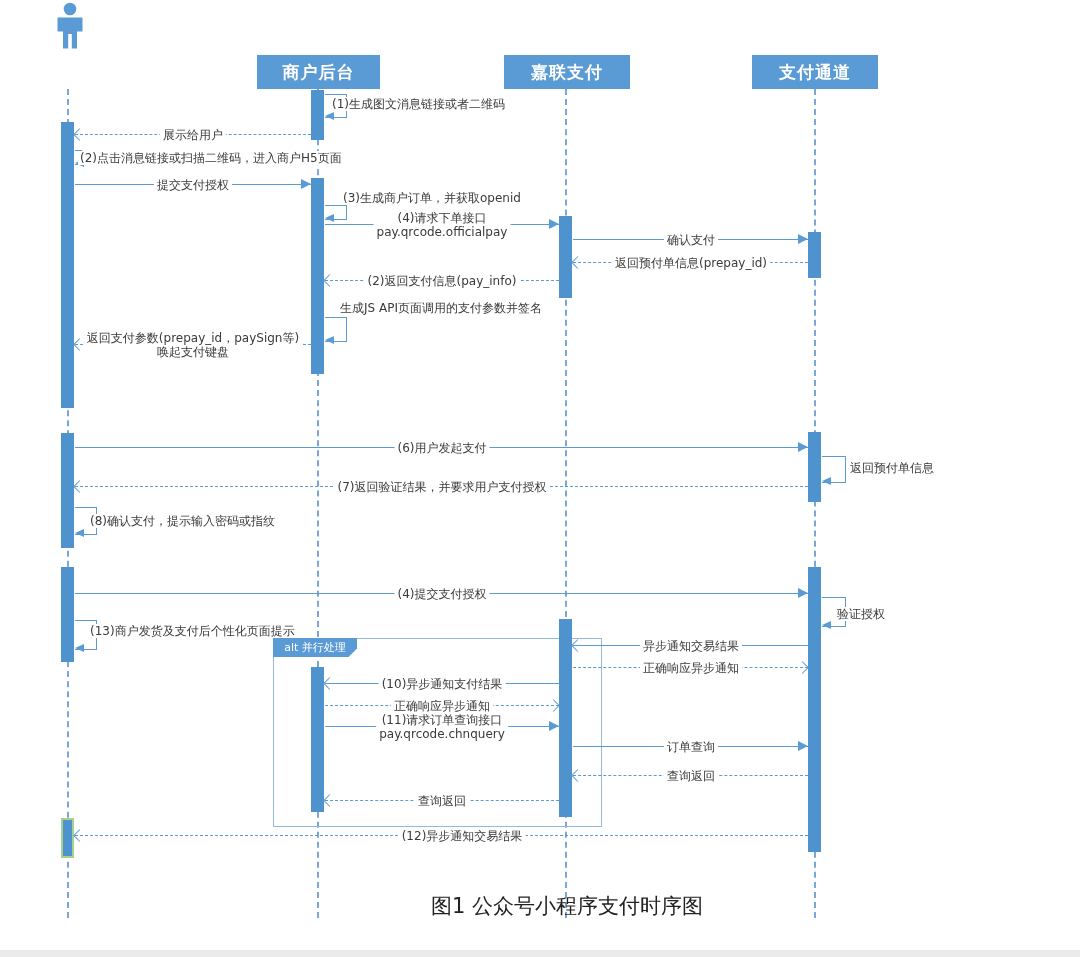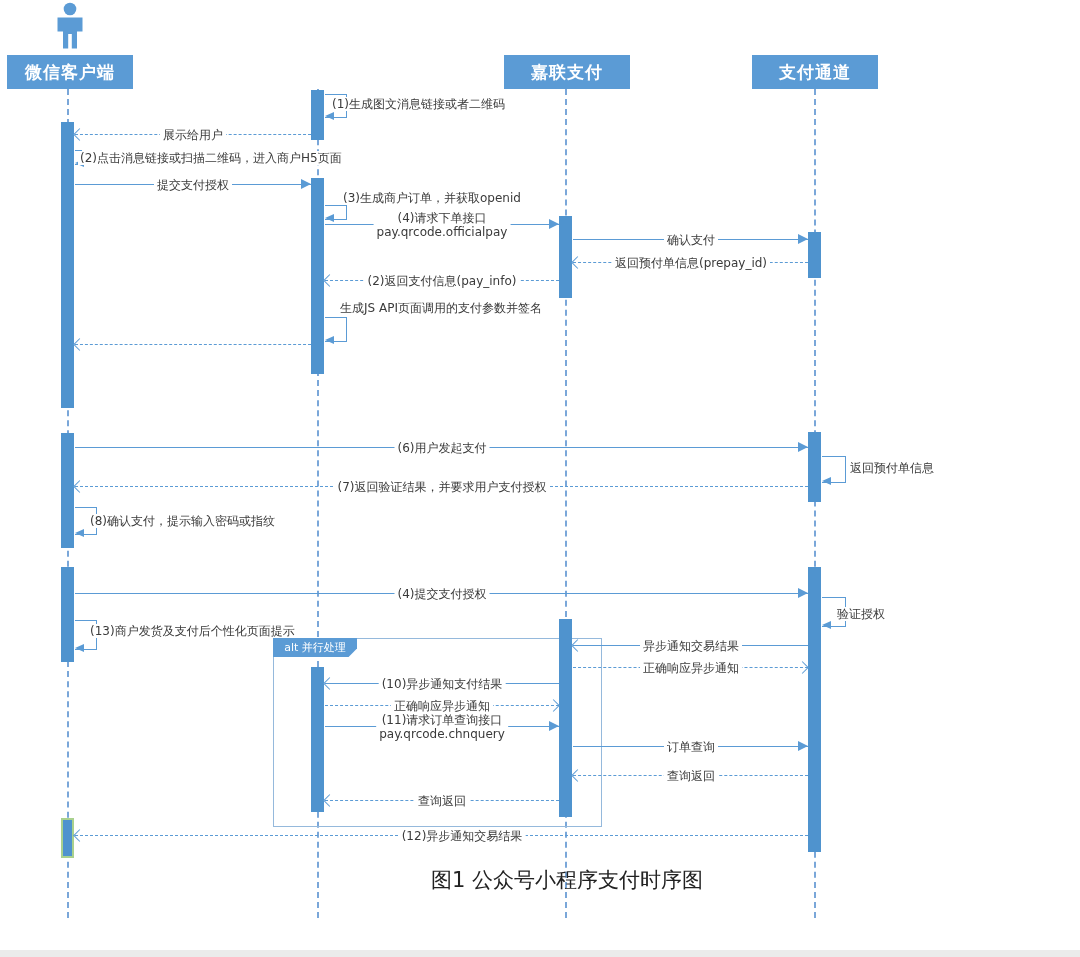--- a/index.html
+++ b/index.html
@@ -1,20 +1,20 @@
 <!DOCTYPE html>
 <html><head>
 <meta charset="utf-8">
 <style>
   html,body{margin:0;padding:0;background:#fff;}
   .stage{position:relative;width:1080px;height:957px;background:#ffffff;overflow:hidden;
          font-family:"DejaVu Sans",sans-serif;}
   .actor{position:absolute;left:50px;top:2px;width:40px;height:47px;z-index:6;}
   .actor svg{display:block;}
-  .caption{position:absolute;left:567px;top:866px;transform:translateX(-50%);
+  .caption{position:absolute;left:567px;top:892px;transform:translateX(-50%);
            font-size:21px;color:#222;white-space:nowrap;z-index:5;
            font-family:"DejaVu Sans",sans-serif;}
   .bottom-strip{position:absolute;left:0;bottom:0;width:100%;height:7px;background:#ebebeb;z-index:0;}
 </style>
 </head>
 <body>
 
 <div class="stage">
   <div class="actor">
     <svg width="40" height="47" viewBox="0 0 40 47" xmlns="http://www.w3.org/2000/svg">
@@ -72,20 +72,24 @@
     <div style="position: absolute; left: 573px; top: 258px; width: 8px; height: 8px; border-left: 1.6px solid rgb(91, 155, 213); border-bottom: 1.6px solid rgb(91, 155, 213); transform: rotate(45deg); z-index: 4;"></div>
     <div style="position: absolute; left: 691px; top: 263px; transform: translate(-50%, -50%); background: rgb(255, 255, 255); padding: 0px 3px; font: 12px / 14px &quot;DejaVu Sans&quot;, sans-serif; color: rgb(58, 58, 58); white-space: nowrap; text-align: center; z-index: 5;">返回预付单信息(prepay_id)</div>
     <div style="position: absolute; left: 325px; top: 280px; width: 234px; height: 0px; border-top: 1.5px dashed rgb(91, 155, 213); z-index: 4;"></div>
     <div style="position: absolute; left: 325px; top: 276px; width: 8px; height: 8px; border-left: 1.6px solid rgb(91, 155, 213); border-bottom: 1.6px solid rgb(91, 155, 213); transform: rotate(45deg); z-index: 4;"></div>
     <div style="position: absolute; left: 442px; top: 281px; transform: translate(-50%, -50%); background: rgb(255, 255, 255); padding: 0px 3px; font: 12px / 14px &quot;DejaVu Sans&quot;, sans-serif; color: rgb(58, 58, 58); white-space: nowrap; text-align: center; z-index: 5;">(2)返回支付信息(pay_info)</div>
     <div style="position: absolute; left: 325px; top: 317px; width: 21px; height: 23px; border-top: 1.5px solid rgb(91, 155, 213); border-right: 1.5px solid rgb(91, 155, 213); border-bottom: 1.5px solid rgb(91, 155, 213); z-index: 4;"></div>
     <div style="position: absolute; left: 325px; top: 336px; width: 0px; height: 0px; border-top: 4.5px solid transparent; border-bottom: 4.5px solid transparent; border-right: 9px solid rgb(91, 155, 213); z-index: 4;"></div>
     <div style="position: absolute; left: 338px; top: 308px; transform: translateY(-50%); background: rgb(255, 255, 255); padding: 0px 2px; font: 12px / 14px &quot;DejaVu Sans&quot;, sans-serif; color: rgb(58, 58, 58); white-space: nowrap; z-index: 5;">生成JS API页面调用的支付参数并签名</div>
     <div style="position: absolute; left: 75px; top: 344px; width: 236px; height: 0px; border-top: 1.5px dashed rgb(91, 155, 213); z-index: 4;"></div>
     <div style="position: absolute; left: 75px; top: 340px; width: 8px; height: 8px; border-left: 1.6px solid rgb(91, 155, 213); border-bottom: 1.6px solid rgb(91, 155, 213); transform: rotate(45deg); z-index: 4;"></div>
+    <div style="position: absolute; left: 193px; top: 345px; transform: translate(-50%, -50%); background: rgb(255, 255, 255); padding: 0px 3px; font: 12px / 14px &quot;DejaVu Sans&quot;, sans-serif; color: rgb(58, 58, 58); white-space: nowrap; text-align: center; z-index: 5;">
+      <div>返回支付参数(prepay_id，paySign等)</div>
+      <div>唤起支付键盘</div>
+    </div>
     <div style="position: absolute; left: 75px; top: 447px; width: 733px; height: 0px; border-top: 1.5px solid rgb(91, 155, 213); z-index: 4;"></div>
     <div style="position: absolute; left: 798px; top: 442px; width: 0px; height: 0px; border-top: 5px solid transparent; border-bottom: 5px solid transparent; border-left: 10px solid rgb(91, 155, 213); z-index: 4;"></div>
     <div style="position: absolute; left: 442px; top: 448px; transform: translate(-50%, -50%); background: rgb(255, 255, 255); padding: 0px 3px; font: 12px / 14px &quot;DejaVu Sans&quot;, sans-serif; color: rgb(58, 58, 58); white-space: nowrap; text-align: center; z-index: 5;">(6)用户发起支付</div>
     <div style="position: absolute; left: 822px; top: 456px; width: 23px; height: 25px; border-top: 1.5px solid rgb(91, 155, 213); border-right: 1.5px solid rgb(91, 155, 213); border-bottom: 1.5px solid rgb(91, 155, 213); z-index: 4;"></div>
     <div style="position: absolute; left: 822px; top: 477px; width: 0px; height: 0px; border-top: 4.5px solid transparent; border-bottom: 4.5px solid transparent; border-right: 9px solid rgb(91, 155, 213); z-index: 4;"></div>
     <div style="position: absolute; left: 848px; top: 468px; transform: translateY(-50%); background: rgb(255, 255, 255); padding: 0px 2px; font: 12px / 14px &quot;DejaVu Sans&quot;, sans-serif; color: rgb(58, 58, 58); white-space: nowrap; z-index: 5;">返回预付单信息</div>
     <div style="position: absolute; left: 75px; top: 486px; width: 733px; height: 0px; border-top: 1.5px dashed rgb(91, 155, 213); z-index: 4;"></div>
     <div style="position: absolute; left: 75px; top: 482px; width: 8px; height: 8px; border-left: 1.6px solid rgb(91, 155, 213); border-bottom: 1.6px solid rgb(91, 155, 213); transform: rotate(45deg); z-index: 4;"></div>
     <div style="position: absolute; left: 442px; top: 487px; transform: translate(-50%, -50%); background: rgb(255, 255, 255); padding: 0px 3px; font: 12px / 14px &quot;DejaVu Sans&quot;, sans-serif; color: rgb(58, 58, 58); white-space: nowrap; text-align: center; z-index: 5;">(7)返回验证结果，并要求用户支付授权</div>
     <div style="position: absolute; left: 75px; top: 507px; width: 21px; height: 26px; border-top: 1.5px solid rgb(91, 155, 213); border-right: 1.5px solid rgb(91, 155, 213); border-bottom: 1.5px solid rgb(91, 155, 213); z-index: 4;"></div>
@@ -123,16 +127,16 @@
     <div style="position: absolute; left: 691px; top: 747px; transform: translate(-50%, -50%); background: rgb(255, 255, 255); padding: 0px 3px; font: 12px / 14px &quot;DejaVu Sans&quot;, sans-serif; color: rgb(58, 58, 58); white-space: nowrap; text-align: center; z-index: 5;">订单查询</div>
     <div style="position: absolute; left: 573px; top: 775px; width: 235px; height: 0px; border-top: 1.5px dashed rgb(91, 155, 213); z-index: 4;"></div>
     <div style="position: absolute; left: 573px; top: 771px; width: 8px; height: 8px; border-left: 1.6px solid rgb(91, 155, 213); border-bottom: 1.6px solid rgb(91, 155, 213); transform: rotate(45deg); z-index: 4;"></div>
     <div style="position: absolute; left: 691px; top: 776px; transform: translate(-50%, -50%); background: rgb(255, 255, 255); padding: 0px 3px; font: 12px / 14px &quot;DejaVu Sans&quot;, sans-serif; color: rgb(58, 58, 58); white-space: nowrap; text-align: center; z-index: 5;">查询返回</div>
     <div style="position: absolute; left: 325px; top: 800px; width: 234px; height: 0px; border-top: 1.5px dashed rgb(91, 155, 213); z-index: 4;"></div>
     <div style="position: absolute; left: 325px; top: 796px; width: 8px; height: 8px; border-left: 1.6px solid rgb(91, 155, 213); border-bottom: 1.6px solid rgb(91, 155, 213); transform: rotate(45deg); z-index: 4;"></div>
     <div style="position: absolute; left: 442px; top: 801px; transform: translate(-50%, -50%); background: rgb(255, 255, 255); padding: 0px 3px; font: 12px / 14px &quot;DejaVu Sans&quot;, sans-serif; color: rgb(58, 58, 58); white-space: nowrap; text-align: center; z-index: 5;">查询返回</div>
     <div style="position: absolute; left: 75px; top: 835px; width: 733px; height: 0px; border-top: 1.5px dashed rgb(91, 155, 213); z-index: 4;"></div>
     <div style="position: absolute; left: 75px; top: 831px; width: 8px; height: 8px; border-left: 1.6px solid rgb(91, 155, 213); border-bottom: 1.6px solid rgb(91, 155, 213); transform: rotate(45deg); z-index: 4;"></div>
     <div style="position: absolute; left: 462px; top: 836px; transform: translate(-50%, -50%); background: rgb(255, 255, 255); padding: 0px 3px; font: 12px / 14px &quot;DejaVu Sans&quot;, sans-serif; color: rgb(58, 58, 58); white-space: nowrap; text-align: center; z-index: 5;">(12)异步通知交易结果</div>
-    <div style="position: absolute; left: 7px; top: 55px; width: 126px; height: 34px; background: rgb(91, 155, 213); color: rgb(255, 255, 255); font: bold 17px / 34px &quot;DejaVu Sans&quot;, sans-serif; text-align: center; letter-spacing: 1px; z-index: 6;">微信客户端</div>
+    <div style="position: absolute; left: 257px; top: 55px; width: 123px; height: 34px; background: rgb(91, 155, 213); color: rgb(255, 255, 255); font: bold 17px / 34px &quot;DejaVu Sans&quot;, sans-serif; text-align: center; letter-spacing: 1px; z-index: 6;">商户后台</div>
     <div style="position: absolute; left: 752px; top: 55px; width: 126px; height: 34px; background: rgb(91, 155, 213); color: rgb(255, 255, 255); font: bold 17px / 34px &quot;DejaVu Sans&quot;, sans-serif; text-align: center; letter-spacing: 1px; z-index: 6;">支付通道</div>
     <div style="position: absolute; left: 504px; top: 55px; width: 126px; height: 34px; background: rgb(91, 155, 213); color: rgb(255, 255, 255); font: bold 17px / 34px &quot;DejaVu Sans&quot;, sans-serif; text-align: center; letter-spacing: 1px; z-index: 6;">嘉联支付</div>
   </div>
 
 </body></html>

